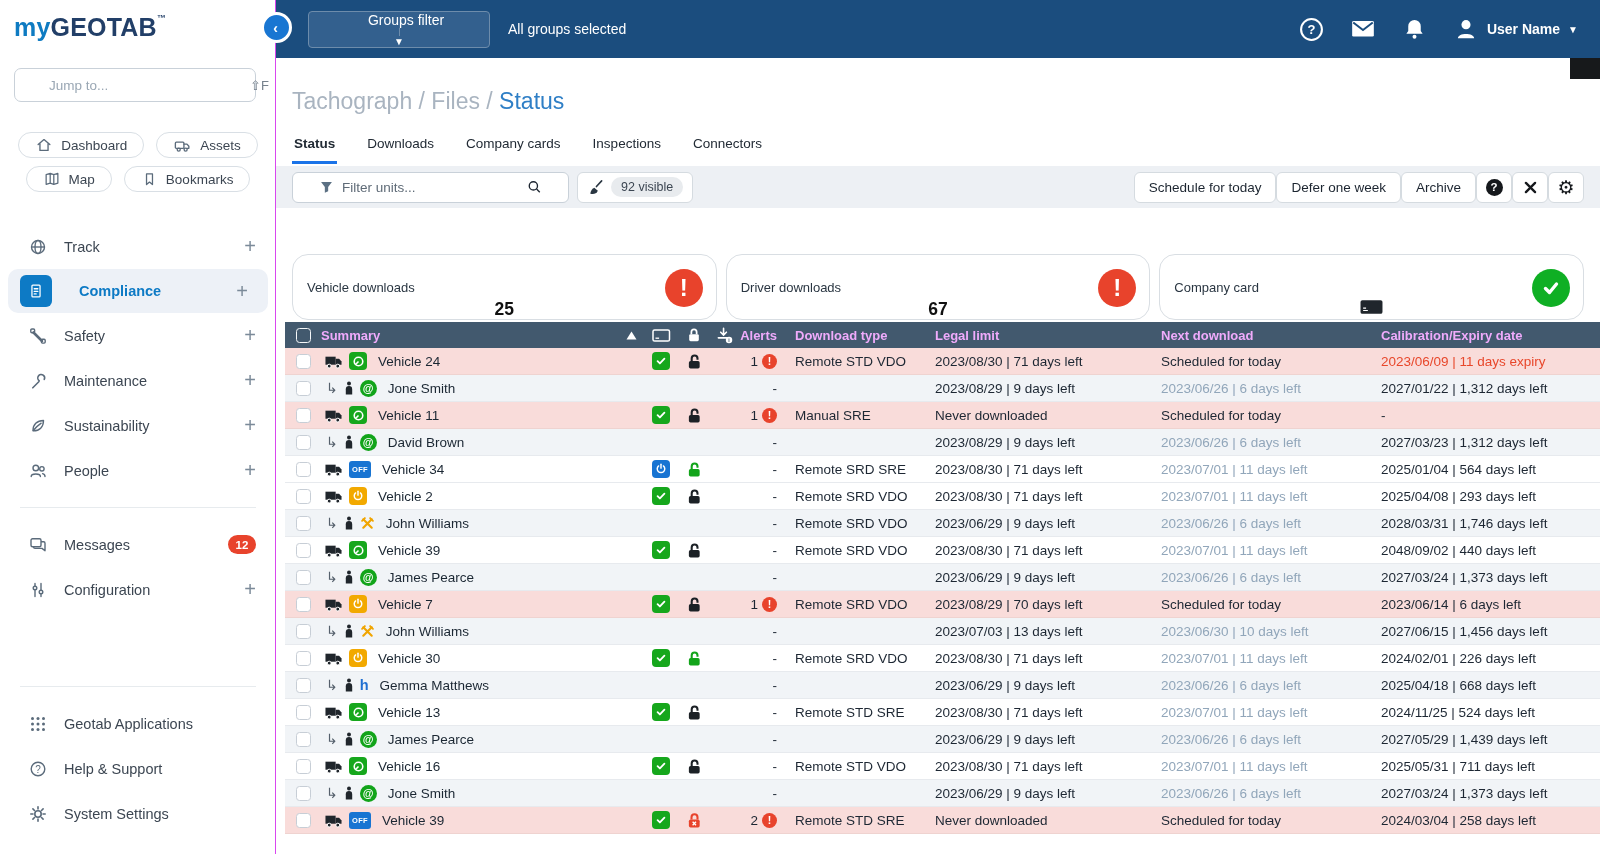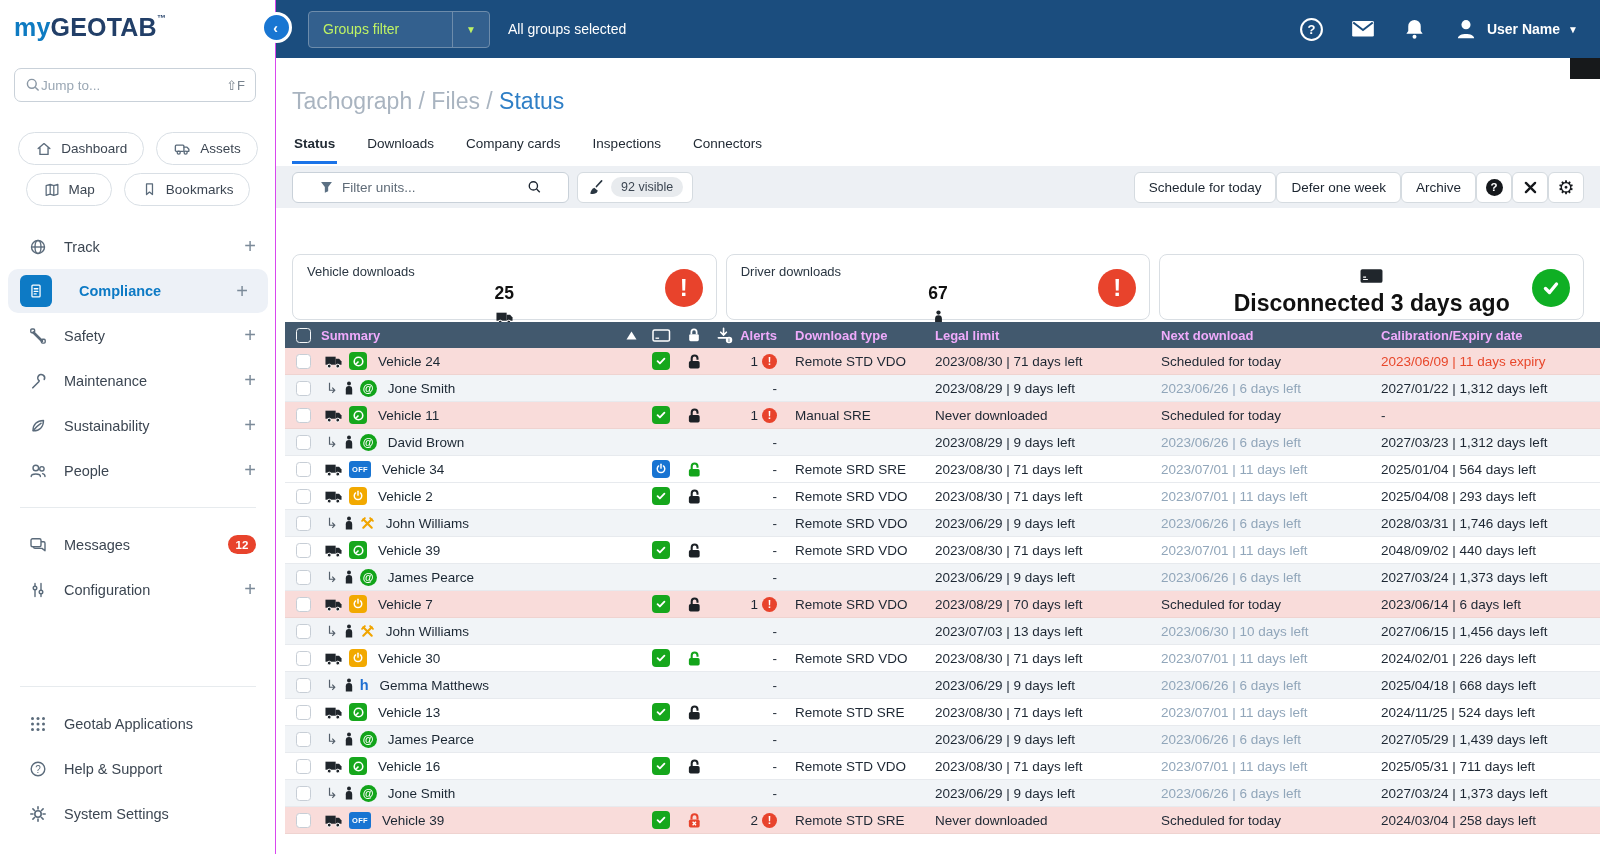--- a/index.html
+++ b/index.html
@@ -6,44 +6,44 @@
   html,body { width:1600px; height:854px; }
   body { font-family:"Liberation Sans", sans-serif; position:relative; overflow:hidden; background:#fff; color:#1d2733; }
   svg { display:block; }
 
   
   .sidebar { position:absolute; left:0; top:0; width:276px; height:854px; background:#fff; border-right:1px solid #d946ef; z-index:5; }
   .logo { position:absolute; left:14px; top:13px; font-size:25px; font-weight:bold; letter-spacing:.2px; }
   .logo .my { color:#0e7bc2; }
   .logo .geo { color:#223f68; }
   .logo .tm { font-size:9px; color:#223f68; vertical-align:top; }
-  .jumpto { position:absolute; left:14px; top:68px; width:242px; height:34px; border:1px solid #c9d1d9; border-radius:7px; display:flex; align-items:center; padding:0 10px; gap:0; background:#fff; }
+  .jumpto { position:absolute; left:14px; top:68px; width:242px; height:34px; border:1px solid #c9d1d9; border-radius:7px; display:flex; align-items:center; padding:0 10px; gap:24px; background:#fff; }
   .jumpto input { border:none; outline:none; flex:1; font-size:13.5px; color:#3c4652; font-family:"Liberation Sans",sans-serif; background:transparent; }
   .jumpto input::placeholder { color:#9aa7b4; }
   .jumpto .kbd { color:#77828d; font-size:13px; }
   .pills { position:absolute; left:0; top:132px; width:276px; display:flex; flex-direction:column; gap:8px; align-items:center; }
   .prow { display:flex; gap:12px; justify-content:center; }
-  .pill { height:33px; border:1px solid #d9dfe5; border-radius:17px; background:#fff; display:flex; align-items:center; gap:8px; padding:4px 16px; font-size:13.5px; color:#3c4652; cursor:pointer; }
+  .pill { height:26px; border:1px solid #d9dfe5; border-radius:17px; background:#fff; display:flex; align-items:center; gap:8px; padding:4px 16px; font-size:13.5px; color:#3c4652; cursor:pointer; }
   .menu { position:absolute; left:0; top:224px; width:276px; }
   .mitem { height:45px; display:flex; align-items:center; padding:0 20px 0 28px; font-size:14.5px; color:#3c4652; cursor:pointer; position:relative; }
   .mitem .lbl { margin-left:16px; flex:1; }
   .mitem .plus { color:#7b8a99; font-size:20px; font-weight:300; }
   .mitem.active { background:#edf1f7; border-radius:10px; margin:0 8px; padding-left:12px; height:44px; }
   .mitem.active .lbl { color:#0d7ac5; font-weight:bold; margin-left:27px; }
   .icobox { width:32px; height:32px; background:#0d7ac5; border-radius:6px; display:flex; align-items:center; justify-content:center; }
   .sdiv { border-top:1px solid #e7ebee; margin:14px 20px; }
   .msg-badge { position:absolute; right:20px; background:#e8432c; color:#fff; border-radius:10px; min-width:28px; height:19px; font-size:11.5px; font-weight:bold; display:flex; align-items:center; justify-content:center; }
   .sfooter { position:absolute; left:0; top:686px; width:276px; }
   .sic { width:20px; height:20px; }
 
   
   .topbar { position:absolute; left:276px; top:0; width:1324px; height:58px; background:#1b4d7e; display:flex; align-items:center; z-index:4; }
   .collapse { position:absolute; left:261px; top:12px; width:31px; height:31px; border-radius:50%; background:#1976d2; border:3px solid #fff; z-index:6; display:flex; align-items:center; justify-content:center; cursor:pointer; }
   .collapse span { color:#fff; font-size:14px; font-weight:bold; margin-left:-2px; }
-  .groups-btn { margin-left:32px; width:182px; height:37px; background:#33608e; border:1px solid #6d8cab; border-radius:4px; display:flex; align-items:center; color:#bef264; font-size:14px; cursor:pointer; }
+  .groups-btn { margin-left:32px; width:182px; height:37px; background:#33608e; border:1px solid #6d8cab; border-radius:4px; display:flex; align-items:center; color:#ffffff; font-size:14px; cursor:pointer;flex-direction:column; }
   .groups-btn .gl { padding-left:14px; flex:1; }
   .groups-btn .sep { width:1px; height:100%; background:#6d8cab; }
   .groups-btn .car { width:36px; display:flex; align-items:center; justify-content:center; font-size:10px; }
   .groups-status { color:#fff; font-size:14px; margin-left:18px; }
   .top-right { margin-left:auto; display:flex; align-items:center; gap:26px; padding-right:22px; }
   .tr-ic { cursor:pointer; }
   .username { color:#fff; font-size:14px; font-weight:bold; display:flex; align-items:center; gap:8px; cursor:pointer; }
   .username .car { font-size:10px; }
 
   
@@ -63,21 +63,21 @@
   .chip { background:#e8ebee; border-radius:11px; font-size:12.5px; color:#3c4652; padding:3px 10px; }
   .right-actions { margin-left:auto; display:flex; gap:0; }
   .abtn { height:31px; background:#fff; border:1px solid #d5dbe0; border-radius:6px; font-size:13.5px; color:#1c2530; padding:0 14px; display:flex; align-items:center; cursor:pointer; font-family:"Liberation Sans",sans-serif; }
   .ibtn { width:36px; justify-content:center; padding:0; }
   .qfill { width:17px; height:17px; border-radius:50%; background:#15181c; color:#fff; font-size:11.5px; font-weight:bold; display:flex; align-items:center; justify-content:center; }
   .gearchar { font-size:19px; color:#15181c; line-height:1; }
 
   .warnbar { position:absolute; left:0; top:152px; width:1324px; height:40px; background:#fcf2cf; display:flex; align-items:center; gap:9px; padding:0 17px; font-size:13.5px; color:#b02a1d; }
 
   .cards { position:absolute; left:16px; top:196px; width:1292px; display:flex; gap:9px; }
-  .scard { flex:1; height:66px; background:#fff; border:1px solid #d9dee3; border-radius:8px; padding:9px 14px; position:relative; }
+  .scard { flex:1; height:66px; background:#fff; border:1px solid #d9dee3; border-radius:16px; padding:25px 14px; position:relative; }
   .scard .ct { font-size:13px; color:#2a3642; }
   .scard .cv { margin-top:4px; font-size:17.5px; font-weight:bold; color:#111; display:flex; align-items:center; gap:6px;flex-direction:column; }
   .stat { position:absolute; right:13px; top:14px; width:38px; height:38px; border-radius:50%; display:flex; align-items:center; justify-content:center; }
   .stat.err { background:#e8432c; color:#fff; font-size:24px; font-weight:bold; }
   .stat.ok { background:#0faf24; }
 
   
   .tbl { position:absolute; left:9px; top:264px; width:1315px; }
   .thead, .trow { display:grid; grid-template-columns:36px 322px 36px 30px 30px 48px 140px 226px 220px 1fr; align-items:center; }
   .thead { height:26px; background:#42596e; color:#f0abfc; font-size:13px; font-weight:bold; }
@@ -387,20 +387,21 @@
         <span>3</span>
         <svg width="17" height="16" viewBox="0 0 16 15">
             <path d="M8 1 L15.4 14 H0.6 Z" fill="#f5b400"></path>
             <rect x="7.2" y="5" width="1.6" height="4.6" rx="0.8" fill="#fff"></rect>
             <circle cx="8" cy="11.6" r="1" fill="#fff"></circle>
           </svg>
       </div>
       <div class="stat err">!</div>
     </div>
     <div class="scard">
+      <div class="ct">Company card</div>
       <div class="cv" style="font-size:23px">
         <svg width="23" height="16" viewBox="0 0 22 15">
             <rect x="0.5" y="1" width="21" height="13" rx="1.8" fill="#20262c"></rect>
             <path d="M3 10.8 h4.5 M3 8.6 h2.8" stroke="#fff" stroke-width="1.1"></path>
           </svg>
         <span>Disconnected 3 days ago</span>
       </div>
       <div class="stat ok">
         <svg width="20" height="20" viewBox="0 0 20 20">
             <path d="M4.5 10.5 L8.5 14.5 L15.5 6" stroke="#fff" stroke-width="3.4" fill="none" stroke-linecap="round" stroke-linejoin="round"></path>

